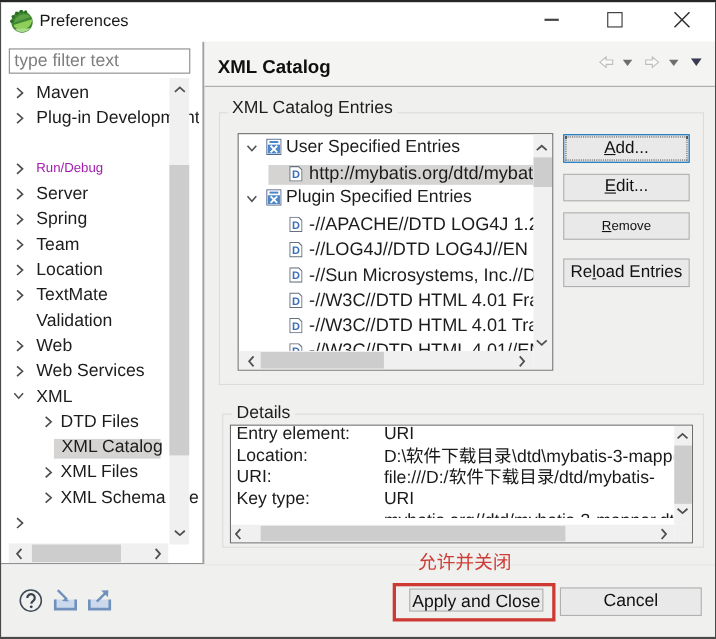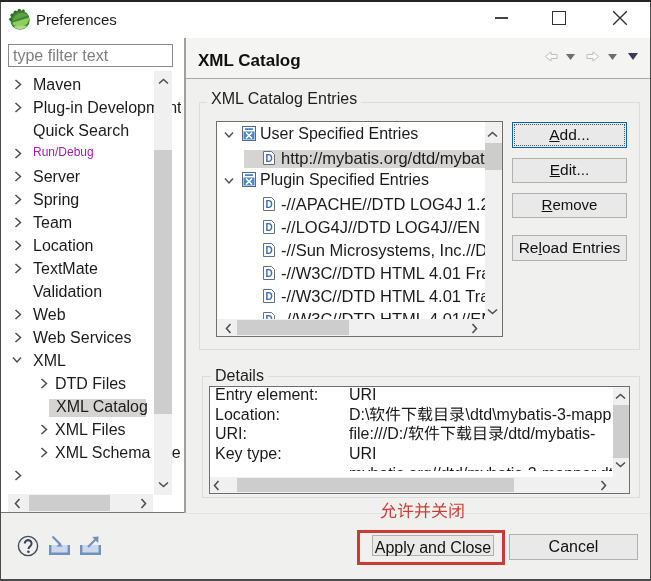--- a/index.html
+++ b/index.html
@@ -58,21 +58,20 @@
   </div>
   <div class="abs" style="left:1px;top:68px;width:180px;height:427px;overflow:hidden;">
 <svg class="abs" style="left:13px;top:11px" width="8" height="11" viewBox="0 0 8 11">
         <path d="M1.5 1 L6.5 5.5 L1.5 10" fill="none" stroke="#4d4d4d" stroke-width="1.5"></path>
       </svg>
 <div class="abs tx" style="left:32px;top:8px;font-size:16px;color:#1c1c1c;">Maven</div>
 <svg class="abs" style="left:13px;top:34px" width="8" height="11" viewBox="0 0 8 11">
         <path d="M1.5 1 L6.5 5.5 L1.5 10" fill="none" stroke="#4d4d4d" stroke-width="1.5"></path>
       </svg>
 <div class="abs tx" style="left:32px;top:31px;font-size:16px;color:#1c1c1c;">Plug-in Development</div>
-<div class="abs tx" style="left:32px;top:54px;font-size:16px;color:#1c1c1c;">Quick Search</div>
 <svg class="abs" style="left:13px;top:80px" width="8" height="11" viewBox="0 0 8 11">
         <path d="M1.5 1 L6.5 5.5 L1.5 10" fill="none" stroke="#4d4d4d" stroke-width="1.5"></path>
       </svg>
 <div class="abs tx" style="left:32px;top:77px;font-size:12px;color:#a21caf;">Run/Debug</div>
 <svg class="abs" style="left:13px;top:103px" width="8" height="11" viewBox="0 0 8 11">
         <path d="M1.5 1 L6.5 5.5 L1.5 10" fill="none" stroke="#4d4d4d" stroke-width="1.5"></path>
       </svg>
 <div class="abs tx" style="left:32px;top:100px;font-size:16px;color:#1c1c1c;">Server</div>
 <svg class="abs" style="left:13px;top:126px" width="8" height="11" viewBox="0 0 8 11">
         <path d="M1.5 1 L6.5 5.5 L1.5 10" fill="none" stroke="#4d4d4d" stroke-width="1.5"></path>
@@ -233,21 +232,21 @@
         <path d="M5.5 1 L1.5 5.5 L5.5 10" fill="none" stroke="#4f4f4f" stroke-width="1.6"></path>
       </svg>
 <div class="abs sbthumb" style="left:20px;top:198px;width:112px;height:15px;"></div>
 <svg class="abs" style="left:254px;top:201px" width="7" height="11" viewBox="0 0 7 11">
         <path d="M1.5 1 L5.5 5.5 L1.5 10" fill="none" stroke="#4f4f4f" stroke-width="1.6"></path>
       </svg>
 <div class="abs sbtrack" style="left:268px;top:197px;width:17px;height:17px;"></div>
   </div>
   <div class="abs btn" style="left:512px;top:122px;width:115px;height:26px;border:1px solid #0066b4;outline:1px dotted #555;outline-offset:-3px;font-size:15.5px;line-height:23px;"><span style="text-decoration:underline">A</span>dd...</div>
   <div class="abs btn" style="left:512px;top:158px;width:115px;height:25px;font-size:15.5px;line-height:22px;"><span style="text-decoration:underline">E</span>dit...</div>
-  <div class="abs btn" style="left:512px;top:193px;width:115px;height:25px;font-size:15px;line-height:22px;"><span style="text-decoration:underline">R</span>emove</div>
+  <div class="abs btn" style="left:512px;top:193px;width:115px;height:25px;font-size:12px;line-height:22px;"><span style="text-decoration:underline">R</span>emove</div>
   <div class="abs btn" style="left:512px;top:235px;width:115px;height:26px;font-size:15.5px;line-height:23px;">Re<span style="text-decoration:underline">l</span>oad Entries</div>
   <div class="abs" style="left:202px;top:376px;width:438px;height:122px;border:1px solid #dcdcdc;"></div>
   <div class="abs tx" style="left:211px;top:367px;background:#f0f0ef;padding:0 4px;font-size:16px;color:#1d1d1d;">Details</div>
   <div class="abs" style="left:209px;top:386px;width:421px;height:108px;background:#fff;border:1px solid #6f6f6f;overflow:hidden;">
 <div class="abs" style="left:0;top:0;width:402px;height:84px;overflow:hidden;">
 <div class="abs tx" style="left:5px;top:-1.0px;font-size:16px;color:#1a1a1a;">Entry element:</div>
 <div class="abs tx" style="left:139px;top:-1.0px;font-size:16px;color:#1a1a1a;">URI</div>
 <div class="abs tx" style="left:5px;top:18.7px;font-size:16px;color:#1a1a1a;">Location:</div>
 <div class="abs tx" style="left:139px;top:18.7px;font-size:16px;color:#1a1a1a;">D:\<svg width="96" height="17" style="vertical-align:-2.9px" fill="#1a1a1a">
             <use href="#g5" transform="translate(0,14.1) scale(0.0160,-0.0160)"></use>

